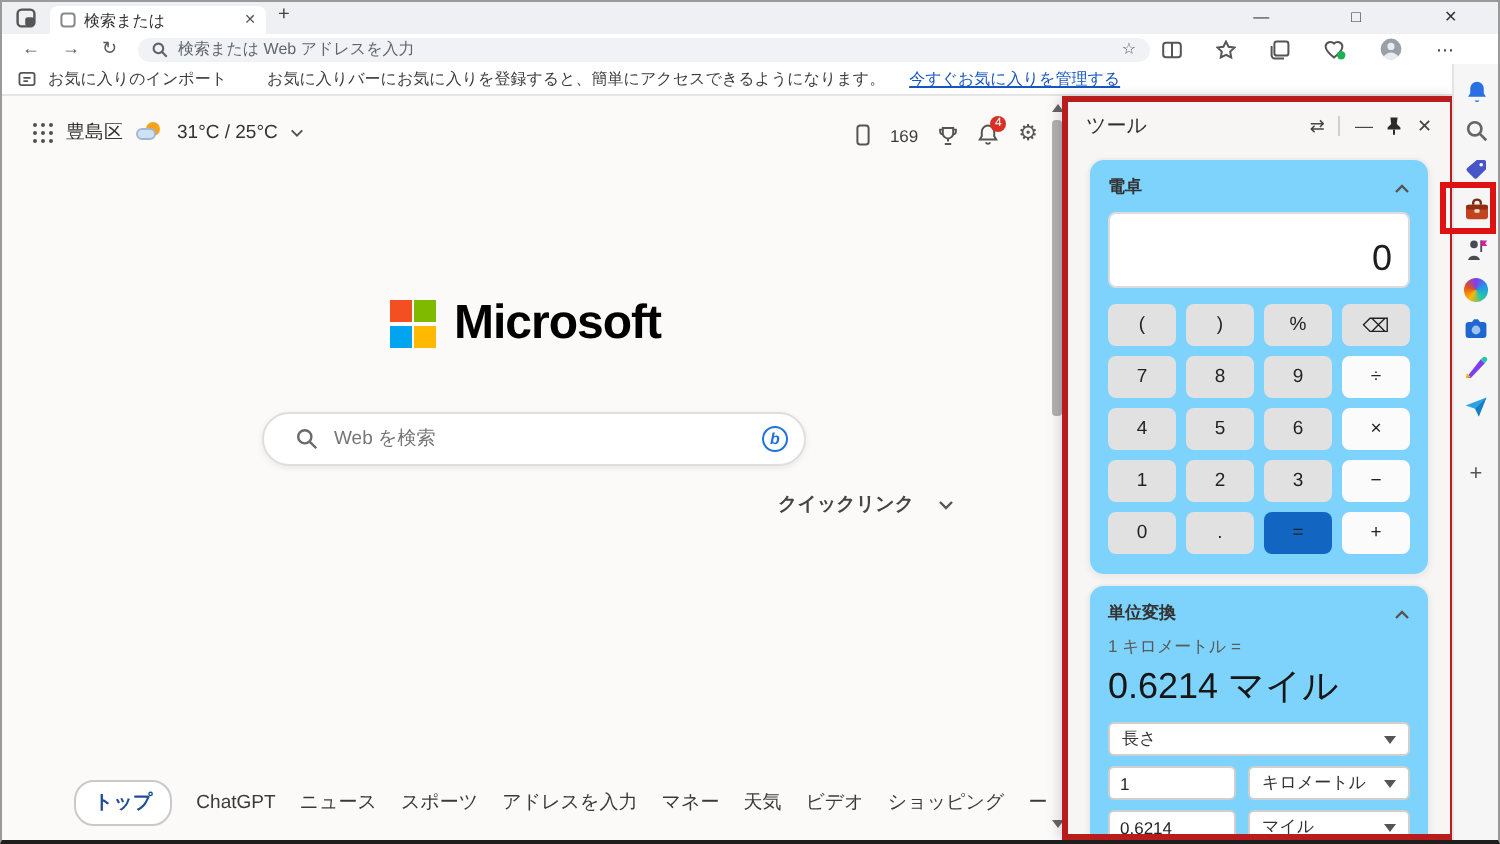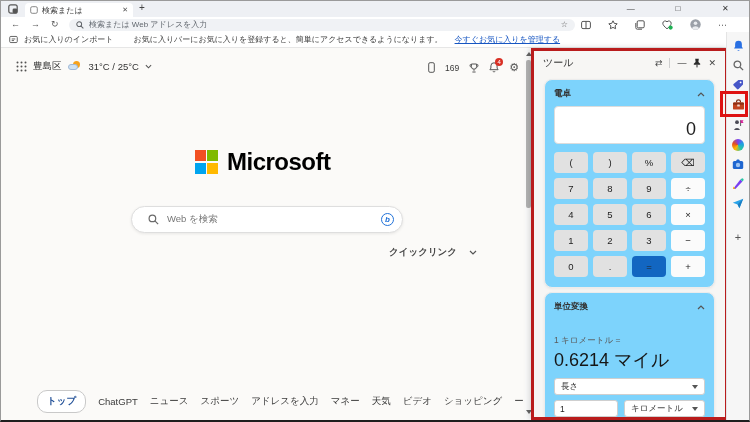--- a/index.html
+++ b/index.html
@@ -101,21 +101,21 @@
                   display:flex; align-items:flex-end; justify-content:flex-end; padding:3px 8px;
                   font-size:18px; color:#1d1d1d; }
   .calc-keys { margin-top:8px; display:grid; grid-template-columns:repeat(4,1fr); gap:5px; }
   .calc-keys button { height:21px; border:none; border-radius:4px; font-size:9.5px; color:#222;
                       display:flex; align-items:center; justify-content:center; cursor:default; }
   .k-gray { background:#e1e1e1; }
   .k-light { background:#fbfbfb; border:1px solid #ededed; }
   .k-eq { background:#1266c1; color:#fff; }
 
   .conv-card { padding:8px 9px 6px; }
-  .conv-expr { margin-top:22px; font-size:8.5px; color:#5a5a5a; }
+  .conv-expr { margin-top:5px; font-size:8.5px; color:#5a5a5a; }
   .conv-result { margin-top:1px; font-size:18px; color:#161616; }
   .conv-select { height:17px; border:1px solid #cfcfcf; border-radius:3px; background:#fff;
                  display:flex; align-items:center; padding:0 6px; font-size:8.5px; color:#333; }
   .conv-select .tri { margin-left:auto; width:0; height:0; border-left:3px solid transparent;
                       border-right:3px solid transparent; border-top:4px solid #555; }
   .conv-cat { margin-top:6px; }
   .conv-row { margin-top:5px; display:flex; gap:6px; }
   .conv-input { width:64px; height:17px; border:1px solid #cfcfcf; border-radius:3px; background:#fff;
                 font-size:8.5px; padding:0 5px; color:#222; }
   .conv-row .conv-select { flex:1; }

